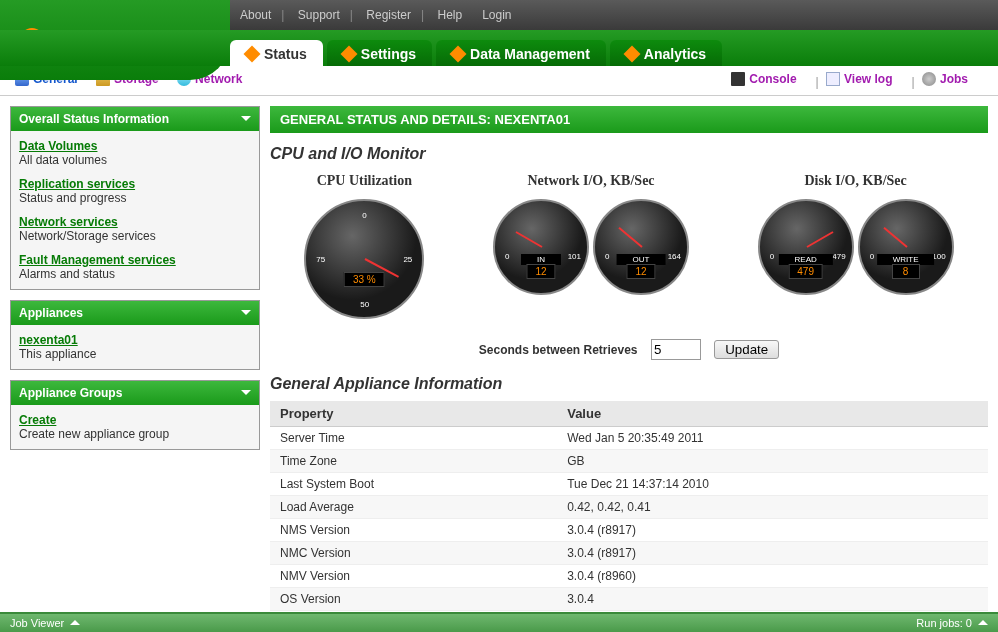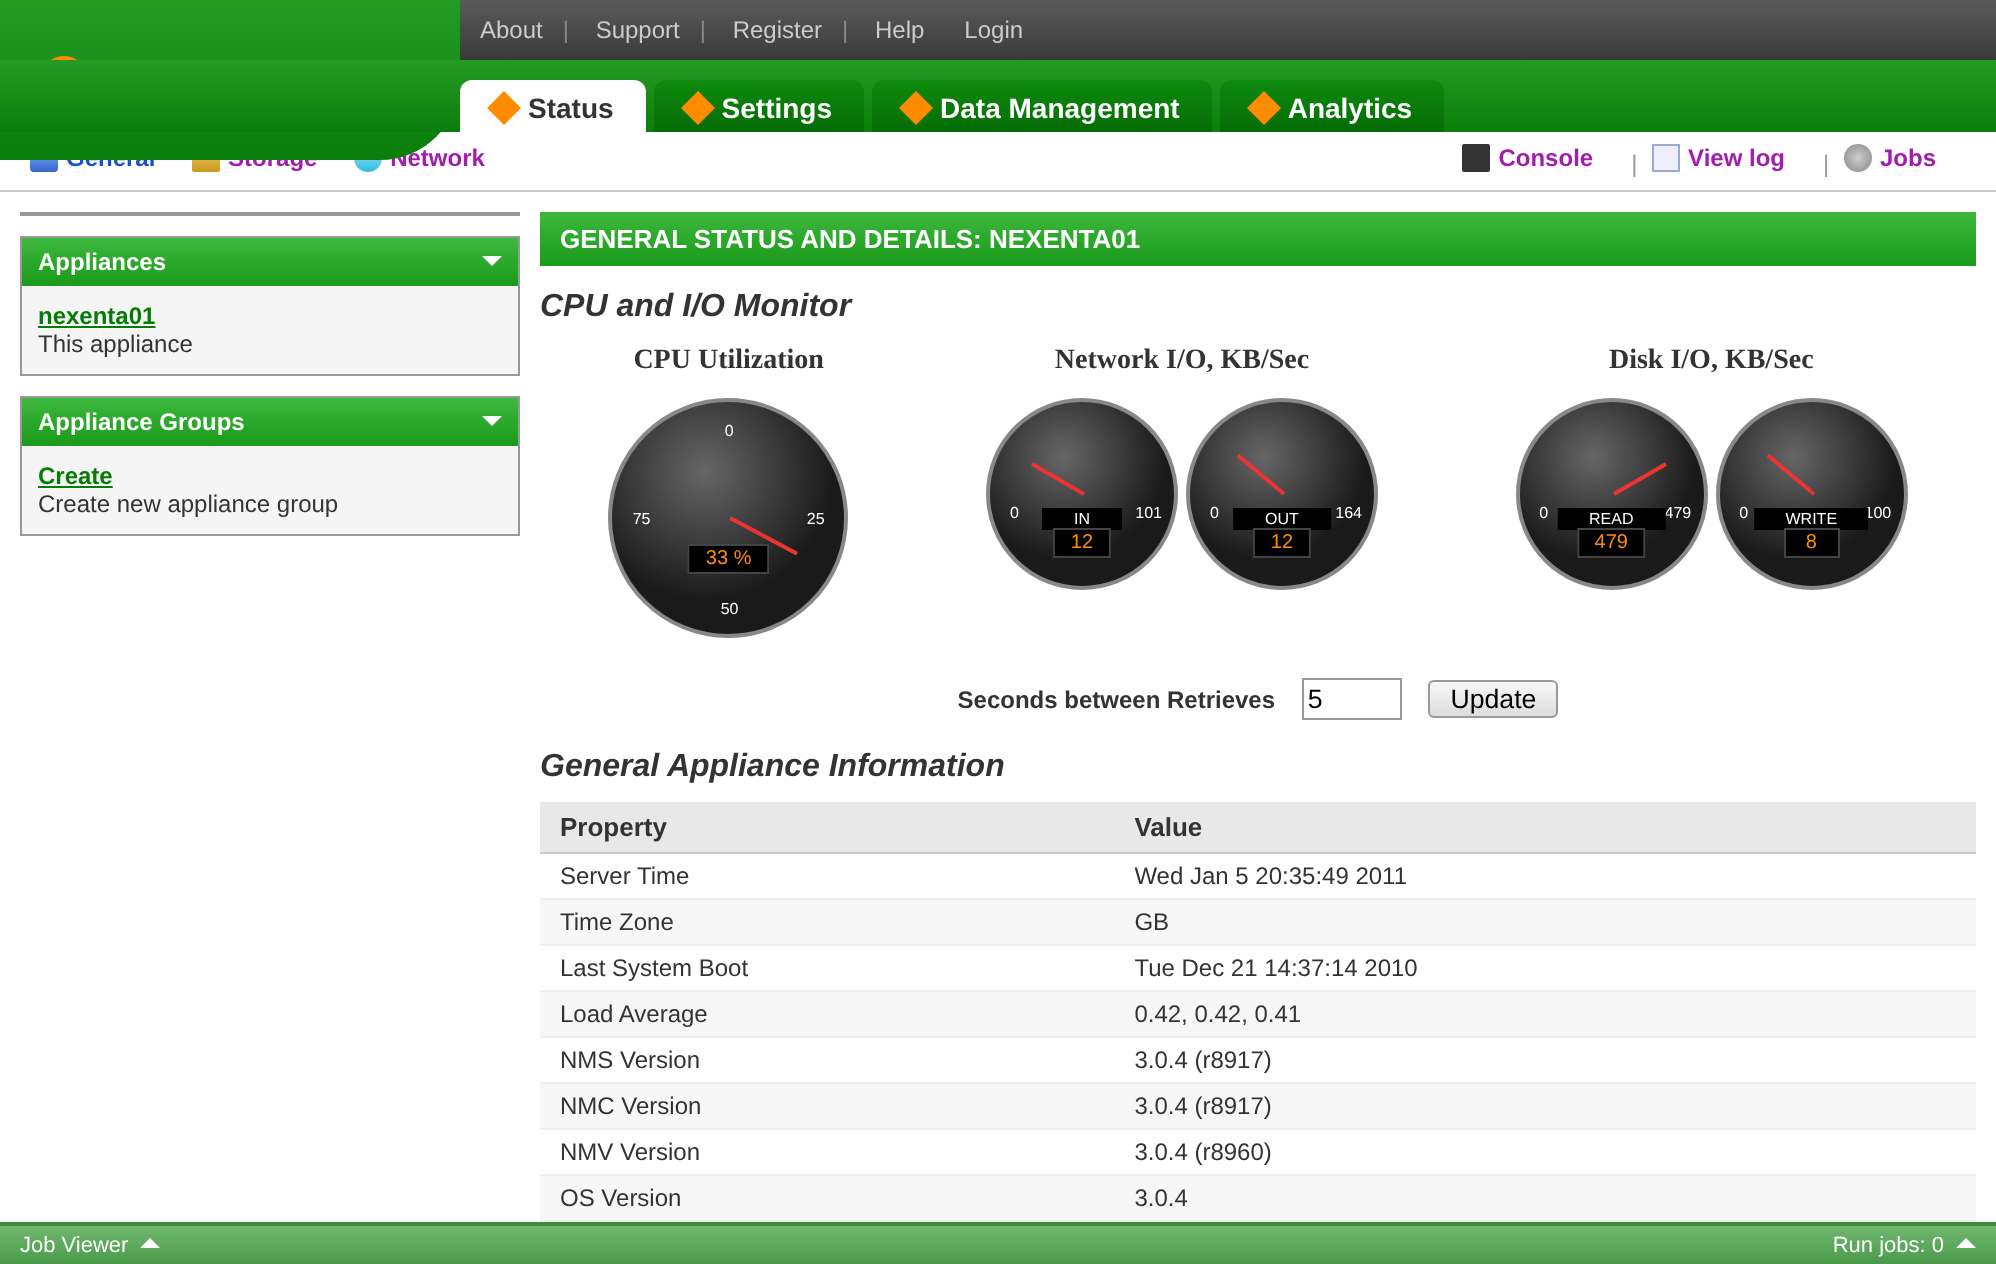--- a/index.html
+++ b/index.html
@@ -125,20 +125,34 @@
     <a>
         <span class="icon-sm icon-jobs"></span>
         <span>Jobs</span>
       </a>
   </div>
 </div>
 
 <div class="main">
   <div class="sidebar">
     <div class="panel">
+      <div class="panel-header">
+          <span>Overall Status Information</span>
+          <span class="caret"></span>
+        </div>
+      <div class="panel-body">
+        <a>Data Volumes</a>
+          <div class="sub">All data volumes</div>
+        <a>Replication services</a>
+          <div class="sub">Status and progress</div>
+        <a>Network services</a>
+          <div class="sub">Network/Storage services</div>
+        <a>Fault Management services</a>
+          <div class="sub">Alarms and status</div>
+      </div>
     </div>
     <div class="panel">
       <div class="panel-header">
           <span>Appliances</span>
           <span class="caret"></span>
         </div>
       <div class="panel-body">
         <a>nexenta01</a>
           <div class="sub">This appliance</div>
       </div>

